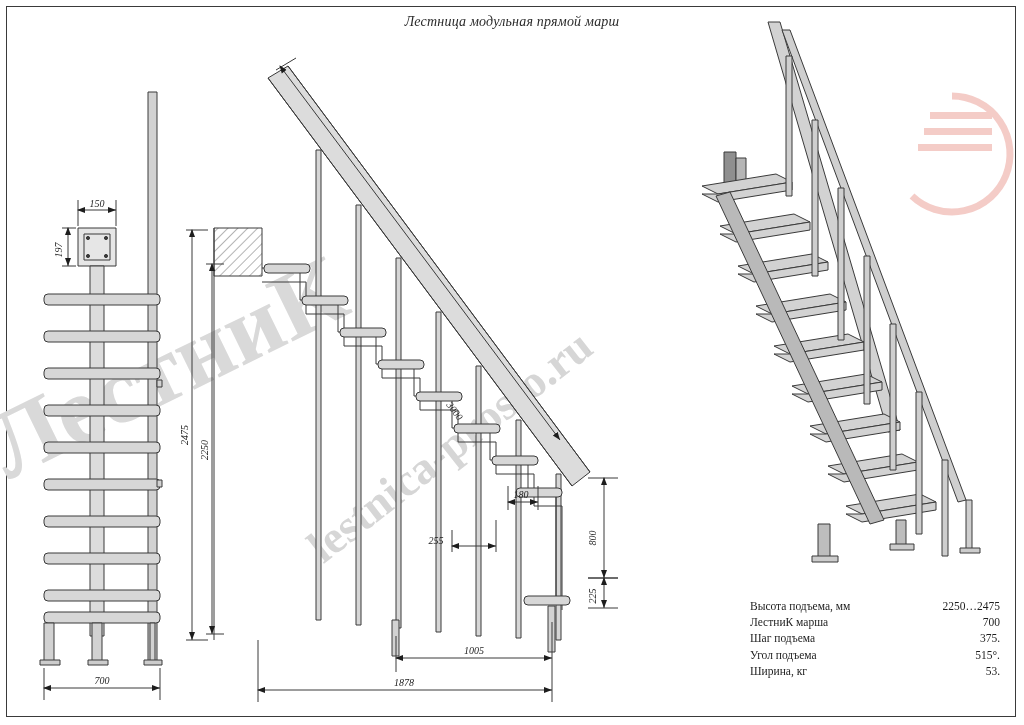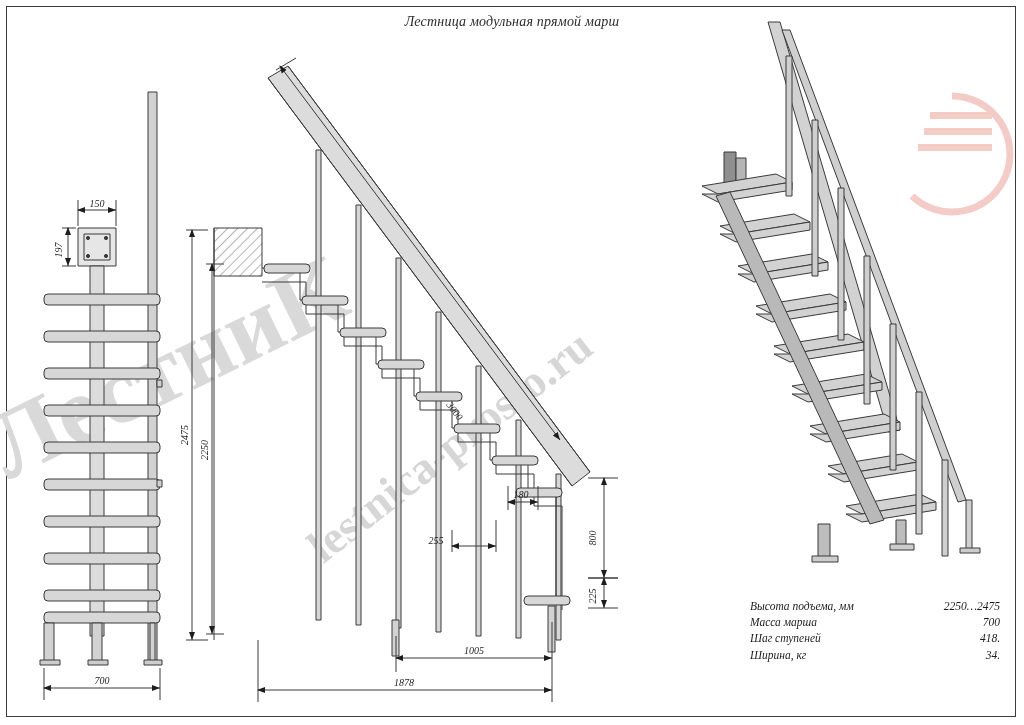--- a/index.html
+++ b/index.html
@@ -4,21 +4,21 @@
 <style>
   html,body{margin:0;padding:0;background:#ffffff;}
   body{width:1024px;height:725px;overflow:hidden;font-family:"Liberation Serif",serif;}
   #sheet{position:relative;width:1024px;height:725px;background:#fff;}
   .frame{position:absolute;left:6px;top:6px;width:1010px;height:711px;border:1px solid #3a3a3a;box-sizing:border-box;}
   .title{position:absolute;left:0;top:14px;width:1024px;text-align:center;font-style:italic;font-size:14px;color:#2b2b2b;letter-spacing:.2px;}
   svg{position:absolute;left:0;top:0;}
   .wm{position:absolute;pointer-events:none;}
   .wm1{left:18px;top:390px;font-size:96px;font-weight:bold;color:#d9d9d9;font-family:"Liberation Serif",serif;transform:rotate(-26deg);transform-origin:left bottom;white-space:nowrap;}
   .wm2{left:330px;top:520px;font-size:46px;font-weight:bold;color:#d6d6d6;font-family:"Liberation Serif",serif;transform:rotate(-38deg);transform-origin:left bottom;white-space:nowrap;}
-  .spec{position:absolute;left:750px;top:598px;width:250px;font-style:italic;font-size:11.5px;color:#1d1d1d;}
+  .spec{position:absolute;left:750px;top:598px;width:250px;font-size:11.5px;color:#1d1d1d;}
   .spec .row{display:flex;justify-content:space-between;line-height:16.2px;}
   .spec .k{white-space:nowrap;}
   .spec .v{white-space:nowrap;}
   .dim{font-size:10px;fill:#1d1d1d;font-family:"Liberation Serif",serif;font-style:italic;}
 </style>
 </head>
 <body>
 
 <div id="sheet">
 
@@ -267,26 +267,30 @@
 
   <div class="wm wm1">ЛестниК</div>
   <div class="wm wm2">lestnica-prosto.ru</div>
 
   <div class="spec">
     <div class="row">
         <span class="k">Высота подъема, мм</span>
         <span class="v">2250…2475</span>
       </div>
     <div class="row">
-        <span class="k">Масса марша</span>
+        <span class="k">ЛестниК марша</span>
         <span class="v">700</span>
       </div>
     <div class="row">
-        <span class="k">Шаг ступеней</span>
-        <span class="v">418.</span>
+        <span class="k">Шаг подъема</span>
+        <span class="v">375.</span>
+      </div>
+    <div class="row">
+        <span class="k">Угол подъема</span>
+        <span class="v">515°.</span>
       </div>
     <div class="row">
         <span class="k">Ширина, кг</span>
-        <span class="v">34.</span>
+        <span class="v">53.</span>
       </div>
   </div>
 
 </div>
 
 </body></html>

